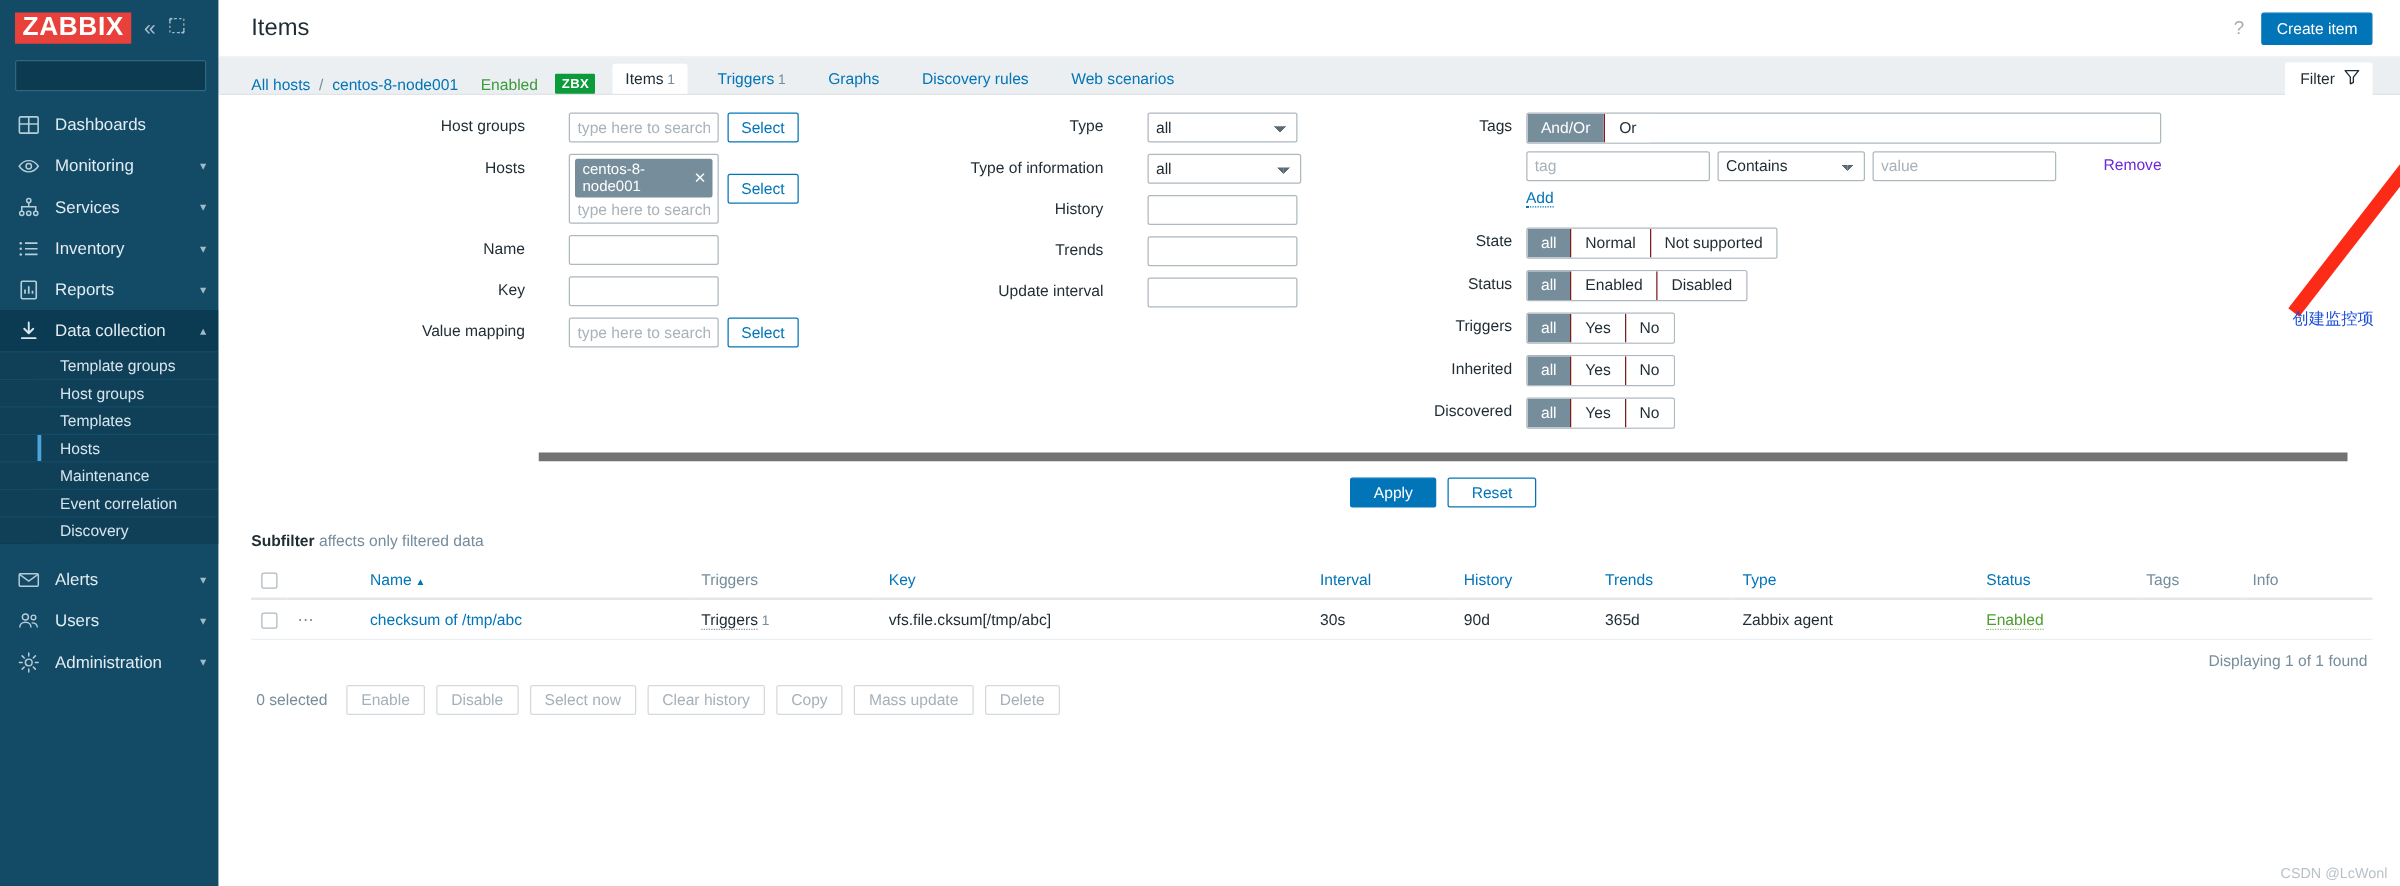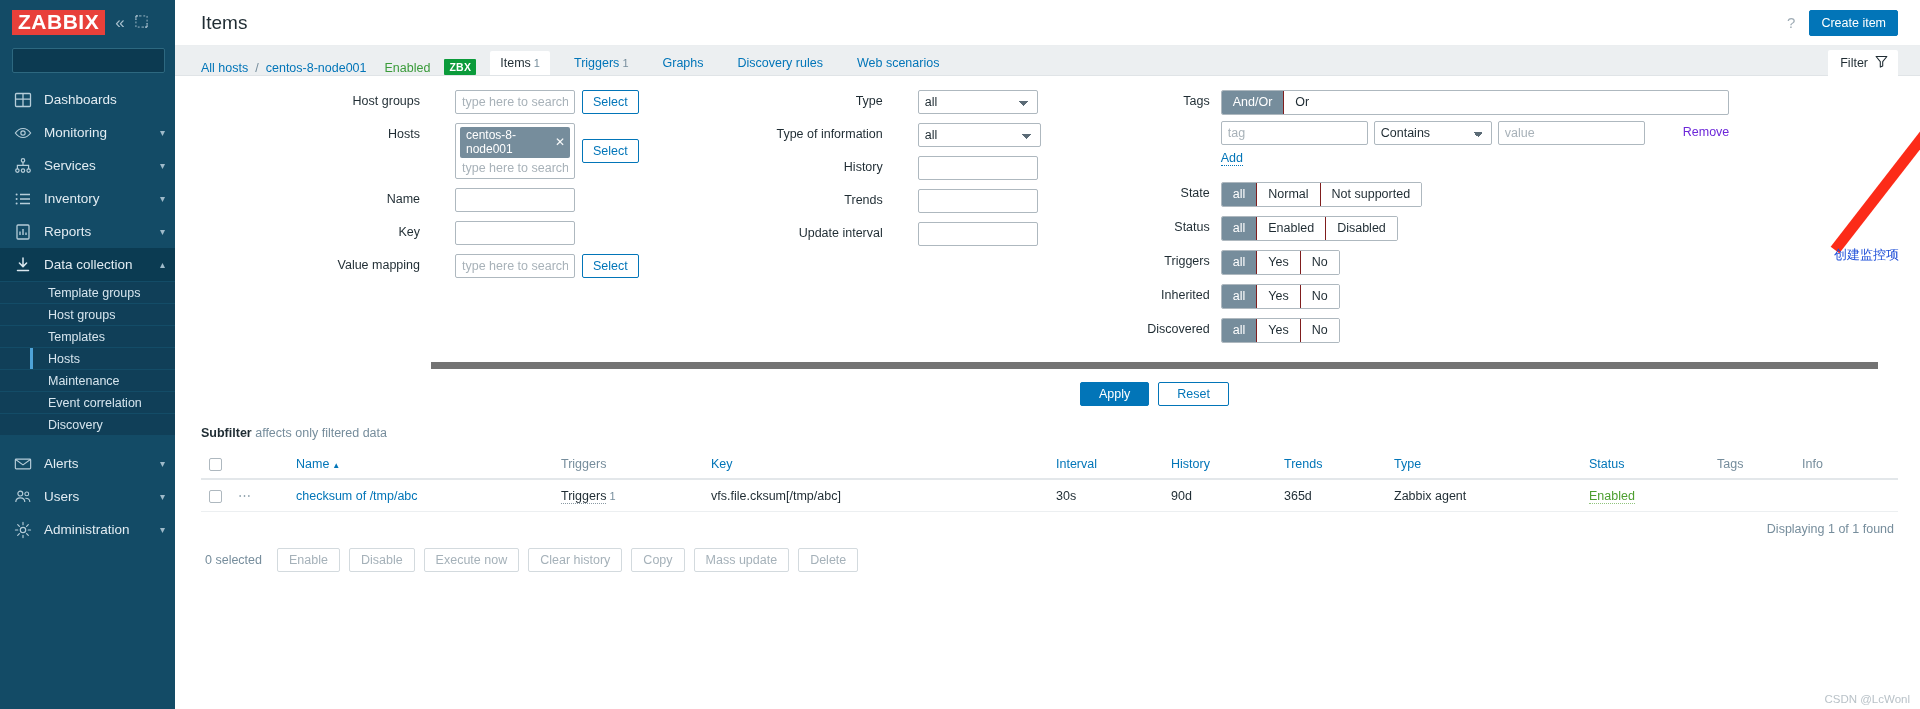--- a/index.html
+++ b/index.html
@@ -625,21 +625,21 @@
           </tr>
         </tbody>
       </table>
 
       <div class="displaying">Displaying 1 of 1 found</div>
 
       <div class="footbar">
         <span class="sel-count">0 selected</span>
         <button class="btn-dis">Enable</button>
         <button class="btn-dis">Disable</button>
-        <button class="btn-dis">Execute now</button>
+        <button class="btn-dis">Select now</button>
         <button class="btn-dis">Clear history</button>
         <button class="btn-dis">Copy</button>
         <button class="btn-dis">Mass update</button>
         <button class="btn-dis">Delete</button>
       </div>
 
     </div>
 
     <svg class="anno-arrow" width="1745" height="709">
       <defs>

